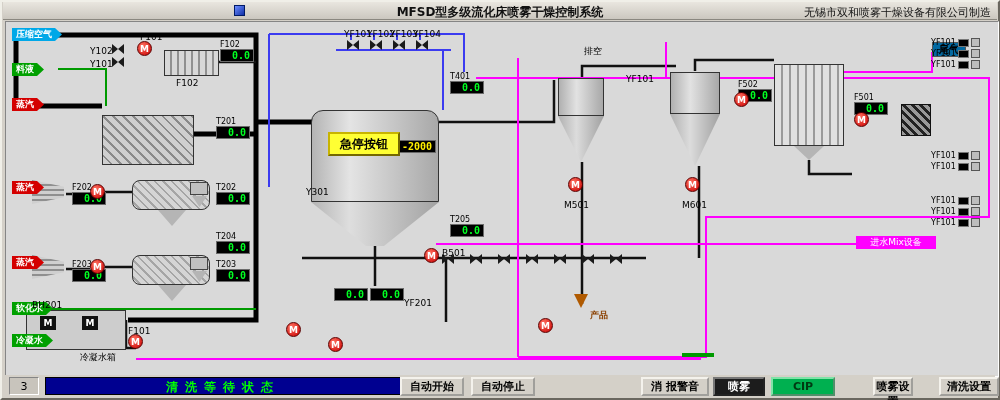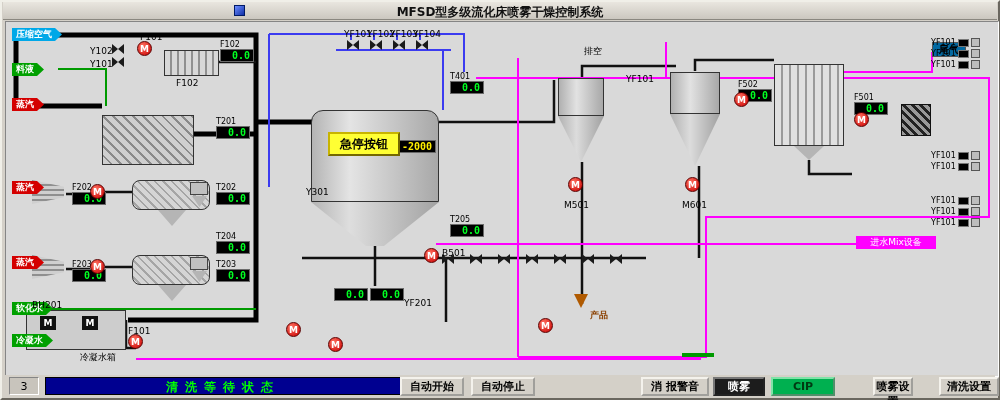--- a/index.html
+++ b/index.html
@@ -87,20 +87,21 @@
   [data-name="spray-settings-button"]{left:868px;width:40px;}
   [data-name="clean-settings-button"]{left:934px;width:60px;}
 </style>
 </head>
 <body>
 
 <div id="win" data-name="hmi-window">
   <div id="titlebar" data-name="title-bar">
     <span id="titleicon" data-name="window-icon"></span>
     <span id="title" data-name="page-title">MFSD型多级流化床喷雾干燥控制系统</span>
+    <span id="company" data-name="company-name">无锡市双和喷雾干燥设备有限公司制造</span>
   </div>
 
   <div id="cv" data-name="process-diagram">
     <svg width="994" height="356" viewBox="0 0 994 356" data-name="pipe-network">
       <g stroke="#000" stroke-width="5" fill="none" data-name="main-air-duct">
         <path d="M10,13 H250 V298 H122"></path>
         <path d="M10,13 V84 H96"></path>
         <path d="M188,112 H250"></path>
         <path d="M250,100 H307"></path>
       </g>

